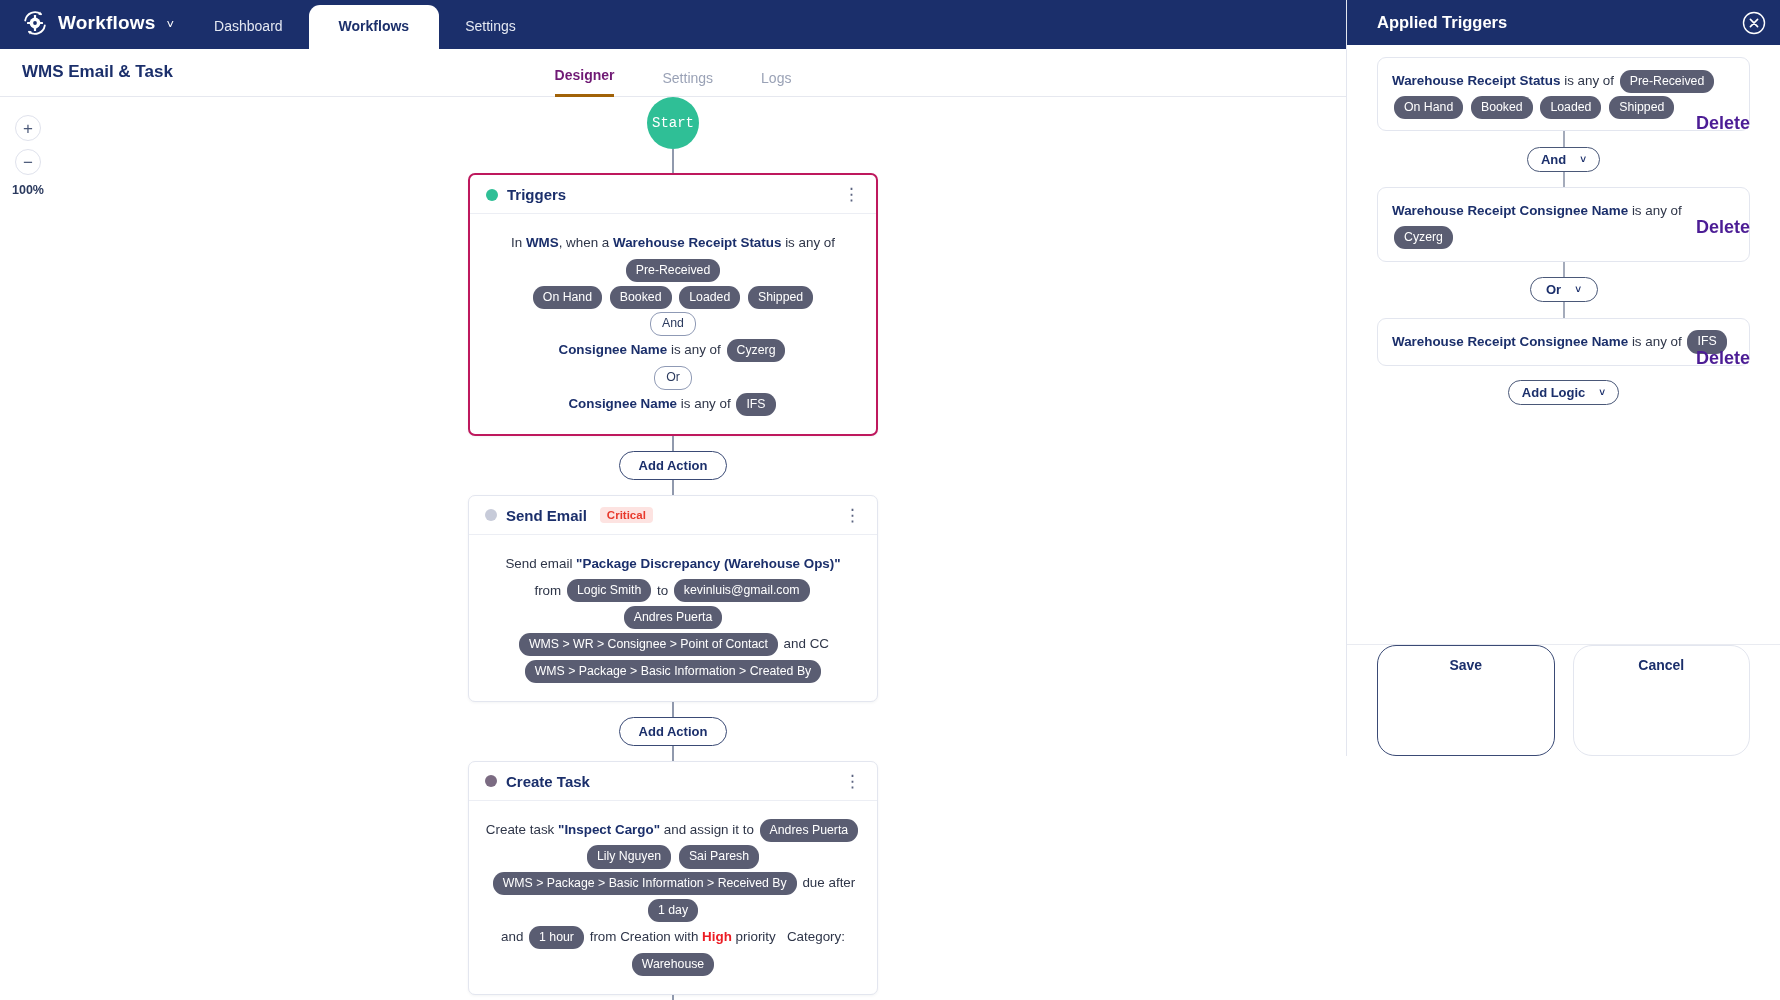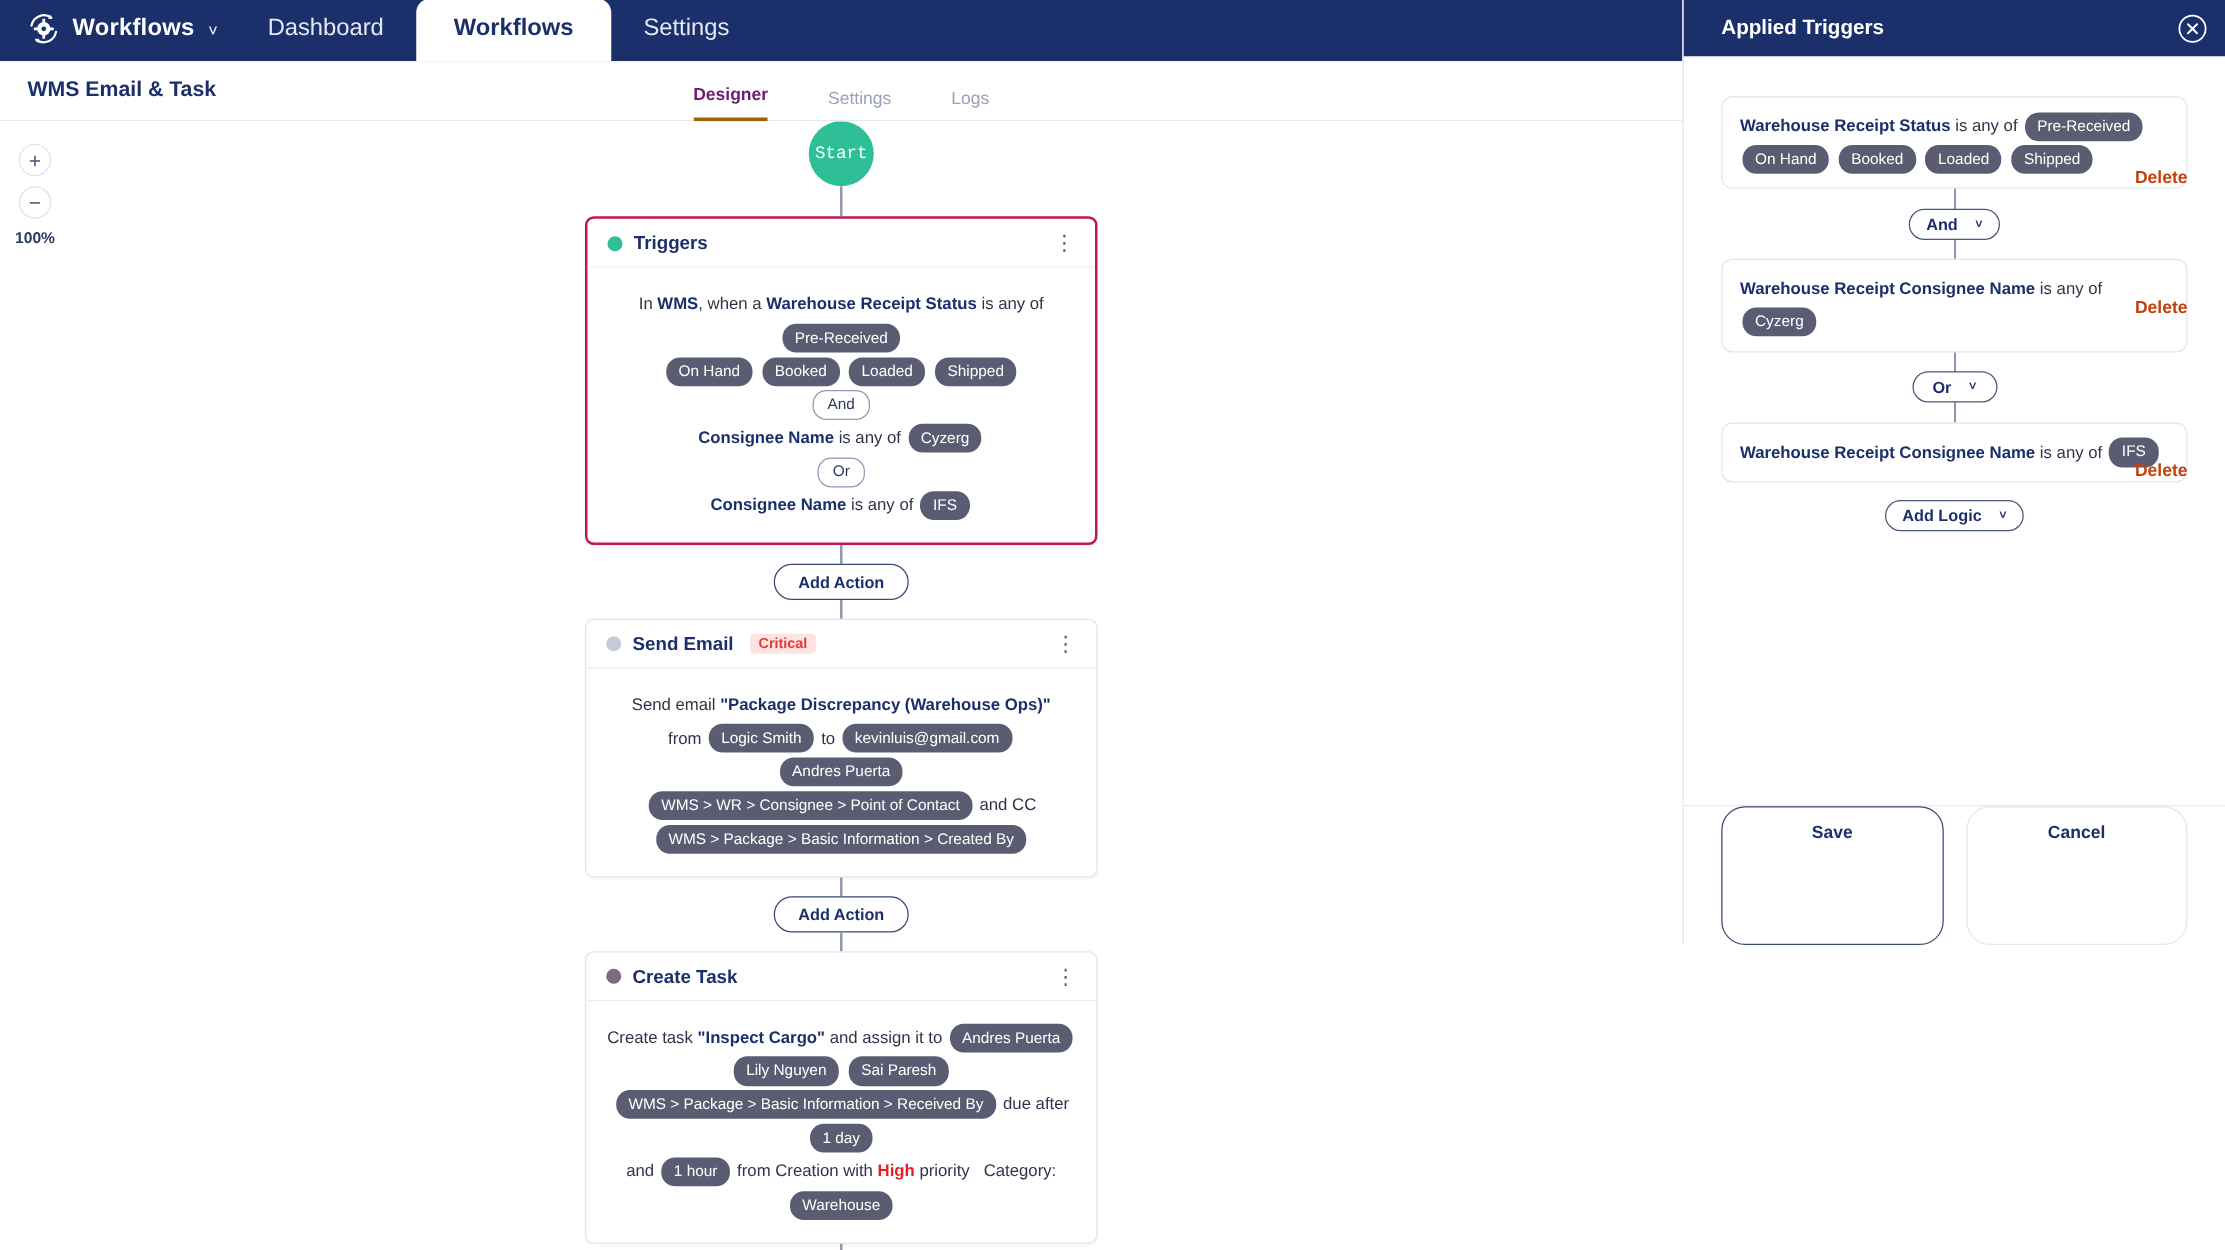--- a/index.html
+++ b/index.html
@@ -21,21 +21,21 @@
     display: flex; align-items: center; gap: 10px;
     padding: 0 14px 13px 22px;
   }
   .gear-ico { width: 26px; height: 26px; display:block; }
   .brand-label {
     color: #fff; font-size: 19px; font-weight: bold; letter-spacing: .2px;
   }
   .brand-chev { color:#fff; font-size: 13px; margin-left:1px; margin-top:3px; }
   .navtabs { display: flex; align-items: flex-end; height: 49px; }
   .navtab {
-    color: #e4e8f2; font-size: 19px;
+    color: #e4e8f2; font-size: 14px;
     padding: 0 26px 15px 26px;
     cursor: pointer; white-space: nowrap;
   }
   .navtab.active {
     background: #fff; color: #1b2f6b; font-weight: bold;
     border-radius: 11px 11px 0 0;
     padding: 13px 30px 15px 30px;
     margin-bottom: 0;
   }
 
@@ -148,31 +148,31 @@
     background: #fff; border-left: 1px solid #e3e6ef;
     display: flex; flex-direction: column;
   }
   .panel-head {
     height: 45px; background: #1b2f6b; color: #fff;
     display: flex; align-items: center; padding: 0 14px 0 30px;
     flex: none;
   }
   .panel-title { font-size: 16.5px; font-weight: bold; }
   .close-ico { margin-left: auto; width: 24px; height: 24px; cursor: pointer; }
-  .panel-body { flex: 1; padding: 32px 30px 0 30px; overflow: hidden; position: relative; }
+  .panel-body { flex: 1; padding: 12px 30px 0 30px; overflow: hidden; position: relative; }
 
   .cond-row { position: relative; }
   .cond-box {
     border: 1px solid #e3e6ef; border-radius: 9px;
     padding: 10px 14px; font-size: 13.4px; color: #2e3548;
     background: #fff; line-height: 1.95; cursor: pointer;
   }
   .delete-link {
-    position: absolute; right: 0; font-size: 14px;
-    font-weight: bold; color: #c2410c; cursor: pointer;
+    position: absolute; right: 0; font-size: 18px;
+    font-weight: bold; color: #4c1d95; cursor: pointer;
   }
   .logic-stack {
     position: relative; height: 56px;
     display: flex; align-items: center; justify-content: center;
   }
   .logic-stack::before {
     content:''; position: absolute; left: 50%; top: 0; bottom: 0;
     width: 1px; background: #4a5878; transform: translateX(-50%);
   }
   .logic-sel {

